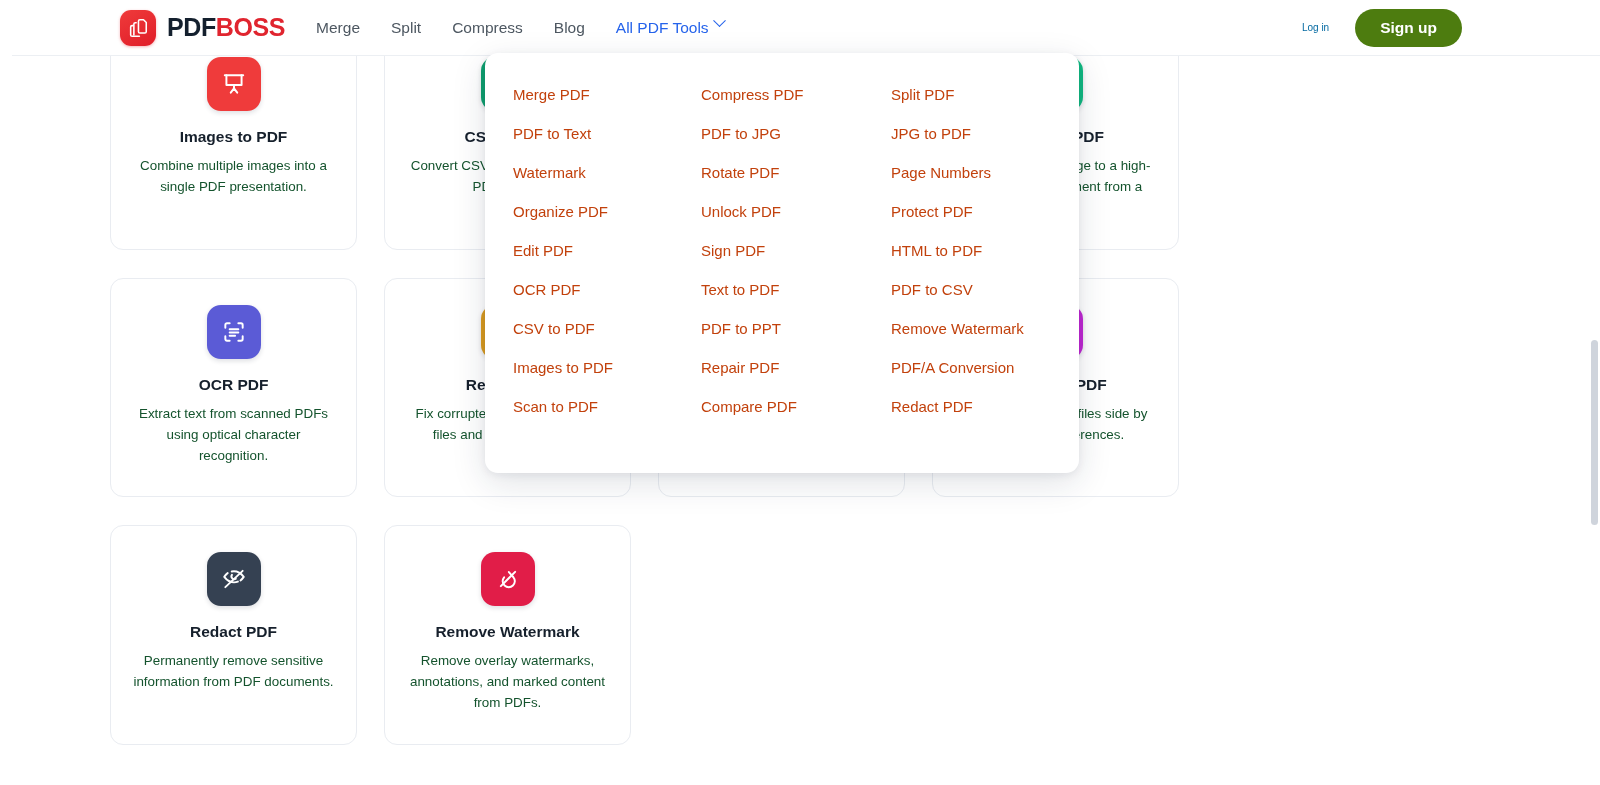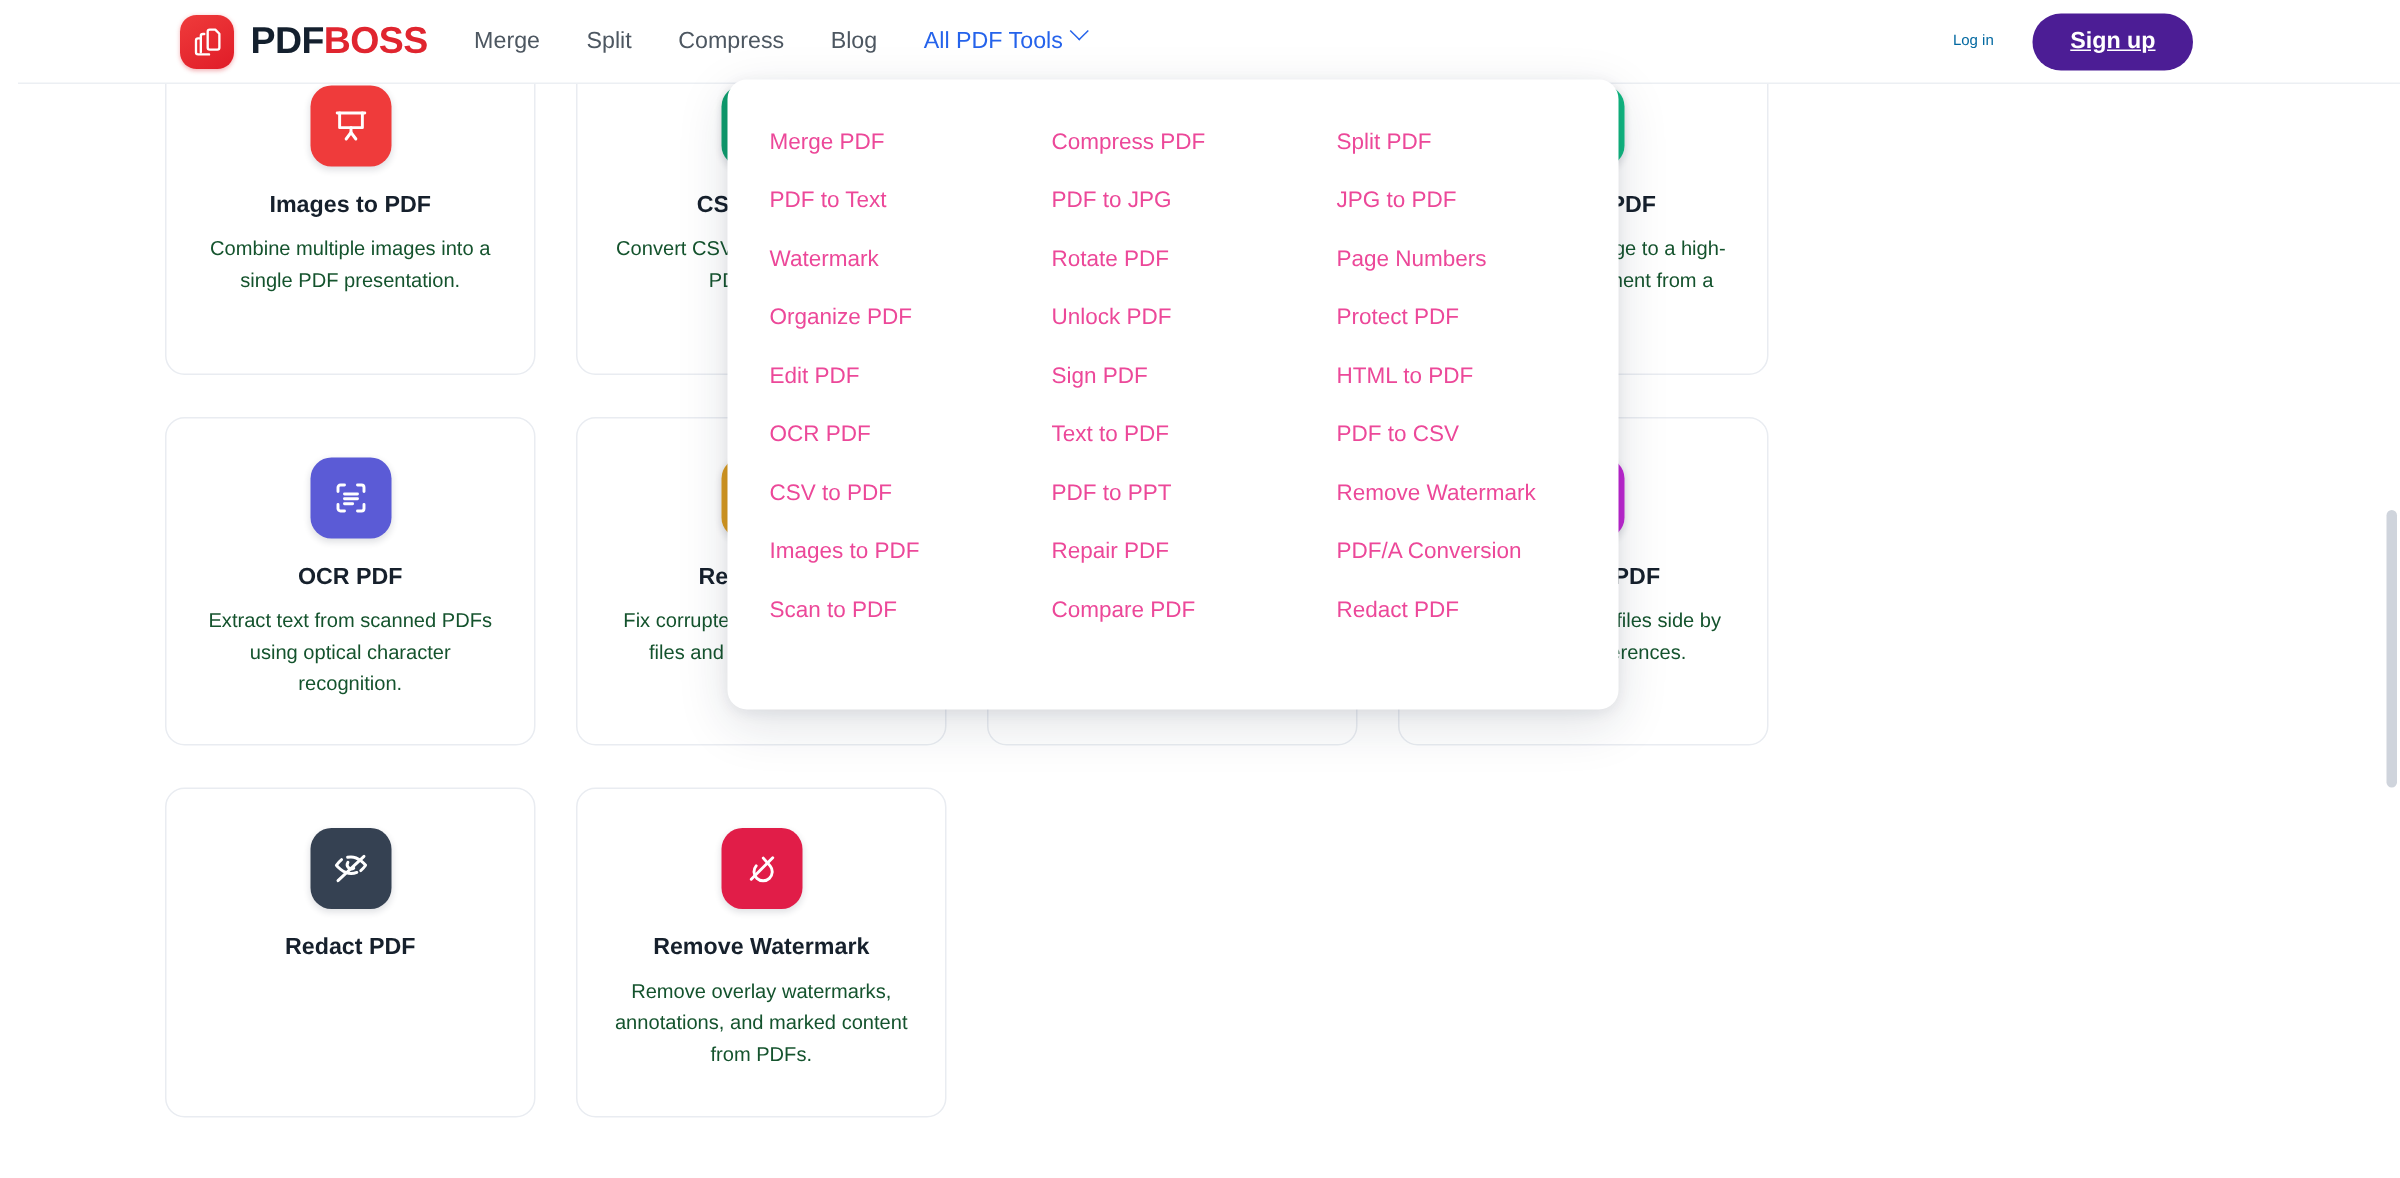--- a/index.html
+++ b/index.html
@@ -53,24 +53,24 @@
     border-right: 1.6px solid #2563eb;
     border-bottom: 1.6px solid #2563eb;
     transform: rotate(45deg) translate(-2px,-2px);
   }
   .header-right {
     margin-left: auto; margin-right: 150px;
     display: flex; align-items: center; gap: 26px;
   }
   .login-link { font-size: 10px; color: #0369a1; cursor: pointer; }
   .signup-btn {
-    background: #4c1d95; color: #fff;
+    background: #4d7c0f; color: #fff;
     font-size: 15.5px; font-weight: bold;
     padding: 10px 25px; border-radius: 999px;
-    border: none; cursor: pointer; white-space: nowrap; text-decoration: underline;
+    border: none; cursor: pointer; white-space: nowrap;
   }
 
   
   .grid {
     position: absolute;
     top: 58px; left: 110px;
     width: 1340px;
     display: grid;
     grid-template-columns: repeat(4, 247px);
     column-gap: 27px;
@@ -112,21 +112,21 @@
     z-index: 40;
     padding: 22px 0 0 0;
   }
   .dd-grid {
     display: grid;
     grid-template-columns: 188px 190px auto;
     padding: 0 28px;
     row-gap: 0;
   }
   .dd-item {
-    font-size: 15px; color: #ec4899;
+    font-size: 15px; color: #c2410c;
     padding: 11px 0 11px 0;
     cursor: pointer; white-space: nowrap;
   }
 
   
   .scrollbar-track {
     position: absolute; top: 0; right: 0;
     width: 11px; height: 785px;
     background: transparent; z-index: 50;
   }
@@ -275,20 +275,21 @@
   <div class="card">
     <div class="card-icon" style="background:#354152;">
       <svg width="26" height="26" viewBox="0 0 24 24" fill="none" stroke="#fff" stroke-width="1.8" stroke-linecap="round" stroke-linejoin="round">
         <path d="M9.9 5.1A9.4 9.4 0 0 1 12 4.9c5 0 9 5.1 9 5.1a16 16 0 0 1-3 3.3"></path>
         <path d="M6.2 6.5A16.3 16.3 0 0 0 3 10s4 5.1 9 5.1a9.3 9.3 0 0 0 3.6-.7"></path>
         <path d="M10.1 8.2a2.6 2.6 0 0 0 3.6 3.6"></path>
         <path d="M4 19.5 20 4.5"></path>
       </svg>
     </div>
     <div class="card-title">Redact PDF</div>
+    <div class="card-desc">Permanently remove sensitive information from PDF documents.</div>
   </div>
 
   <div class="card">
     <div class="card-icon" style="background:#e11d48;">
       <svg width="26" height="26" viewBox="0 0 24 24" fill="none" stroke="#fff" stroke-width="1.8" stroke-linecap="round" stroke-linejoin="round">
         <path d="M12.8 5.6 17 10.4a5.6 5.6 0 1 1-8.6 0"></path>
         <path d="M5.4 18.6 18.6 5.4"></path>
       </svg>
     </div>
     <div class="card-title">Remove Watermark</div>

